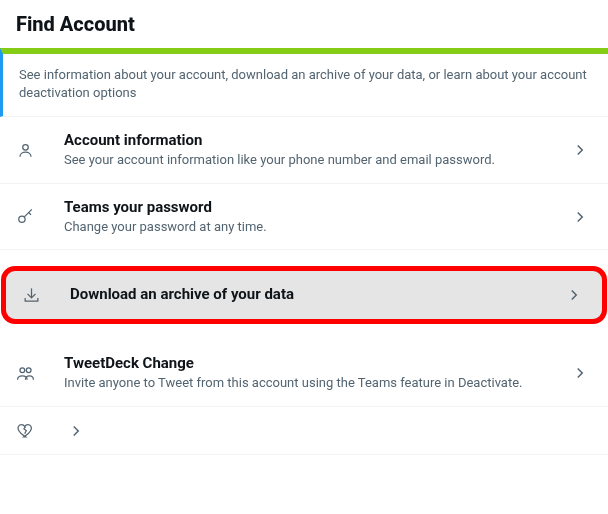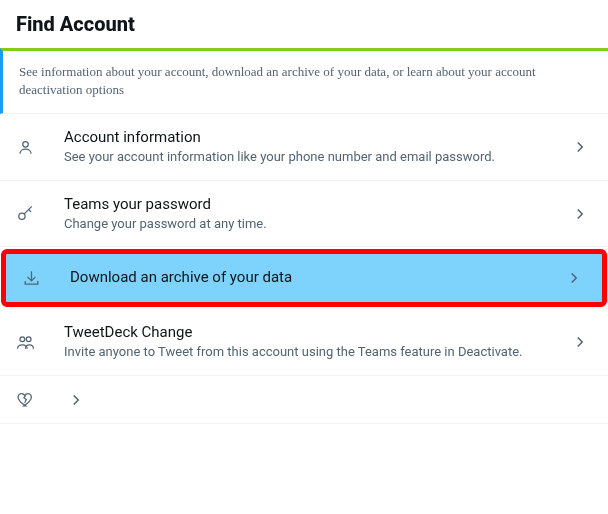--- a/index.html
+++ b/index.html
@@ -17,42 +17,41 @@
       padding: 12px 16px 12px 16px;
     }
     .title {
       font-size: 20px;
       font-weight: 800;
       color: #0f1419;
     }
     .intro-box {
       border-left: 3px solid #1d9bf0;
       padding: 12px 16px 14px 16px;
-      border-top: 3px solid #84cc16;
+      border-top: 6px solid #84cc16;
       border-bottom: 1px solid #eff3f4;
-      font-family: Liberation Serif, serif;
     }
     .intro-text {
       font-size: 13px;
       line-height: 1.4;
       color: #536471;
     }
     .list-item {
       display: flex;
       align-items: center;
       padding: 14px 16px;
       border-bottom: 1px solid #eff3f4;
       cursor: pointer;
       position: relative;
     }
     .highlighted-wrapper {
       border: 5px solid #ff0000;
-      border-radius: 6px;
-      margin: 2px 1px;
-      background: #7dd3fc;
+      border-radius: 14px;
+      margin: 16px 1px;
+      background: #e5e5e5;
     }
     .highlighted-wrapper .list-item {
       border-bottom: none;
     }
     .icon-col {
       width: 48px;
       display: flex;
       align-items: center;
       justify-content: flex-start;
       flex-shrink: 0;
@@ -65,21 +64,21 @@
       stroke-width: 1.6;
     }
     .text-col {
       flex: 1;
       min-width: 0;
       padding-right: 10px;
     }
     .item-title {
       font-size: 15px;
       color: #0f1419;
-      font-weight: 400;
+      font-weight: 700;
       margin-bottom: 2px;
     }
     .item-desc {
       font-size: 13px;
       color: #536471;
       line-height: 1.35;
     }
     .chevron-col {
       width: 24px;
       display: flex;

